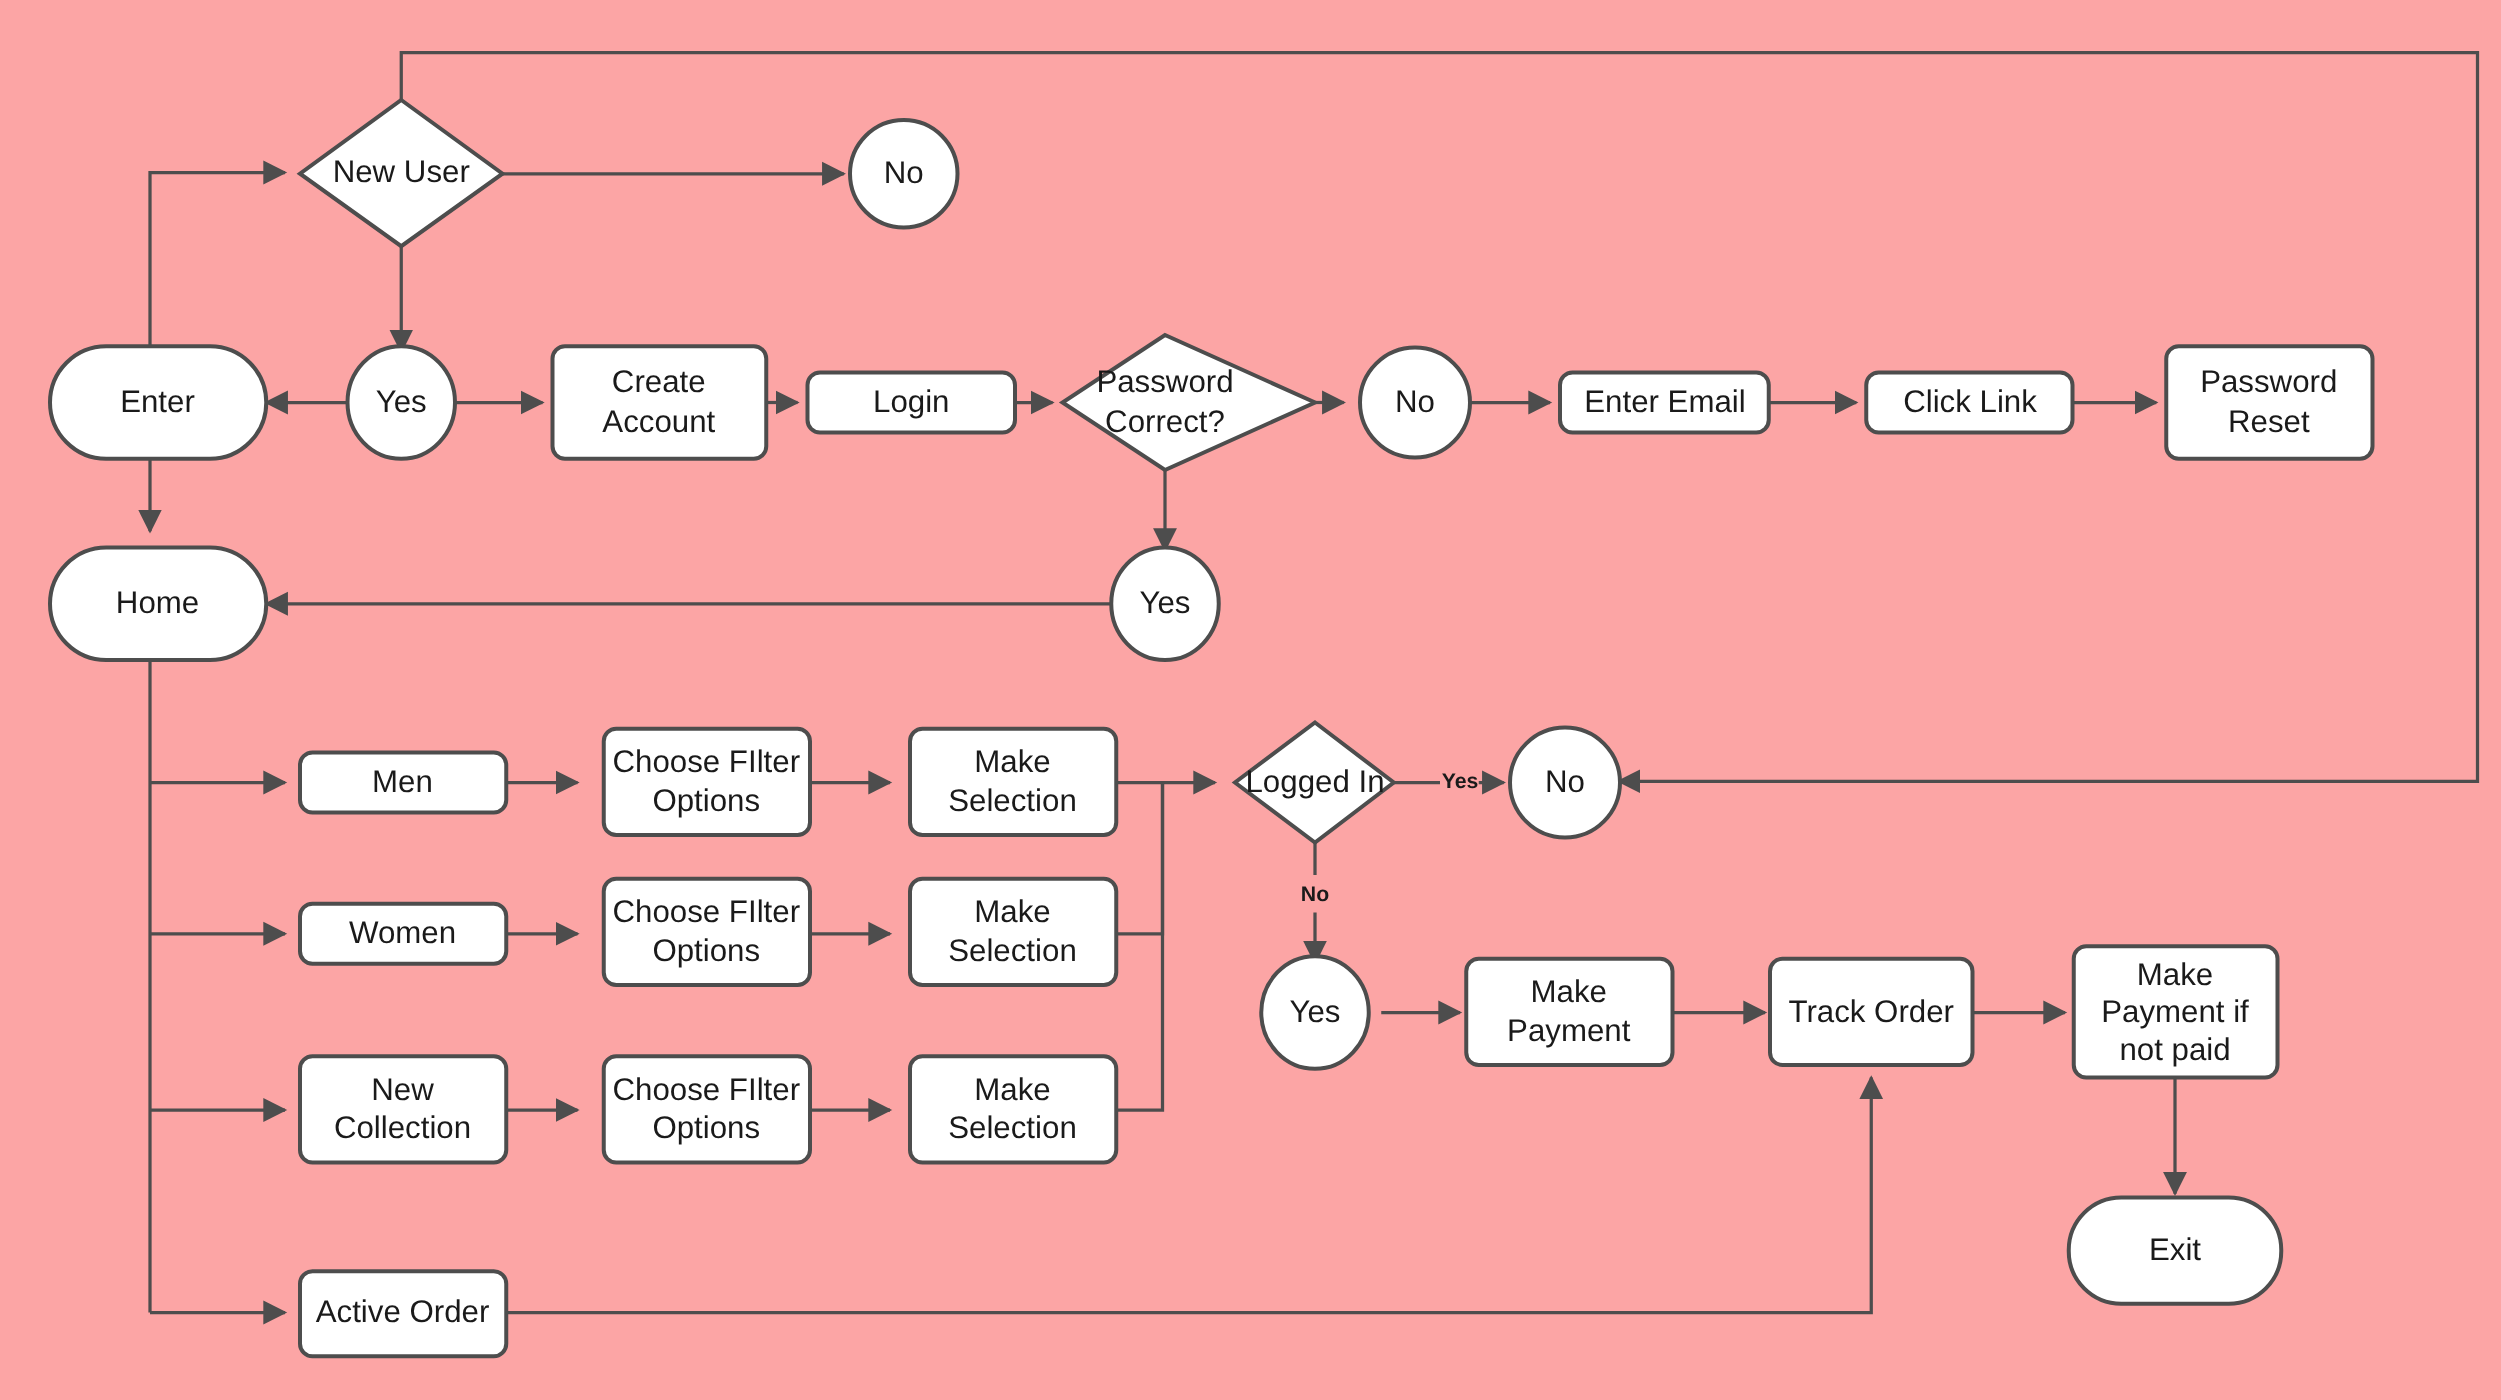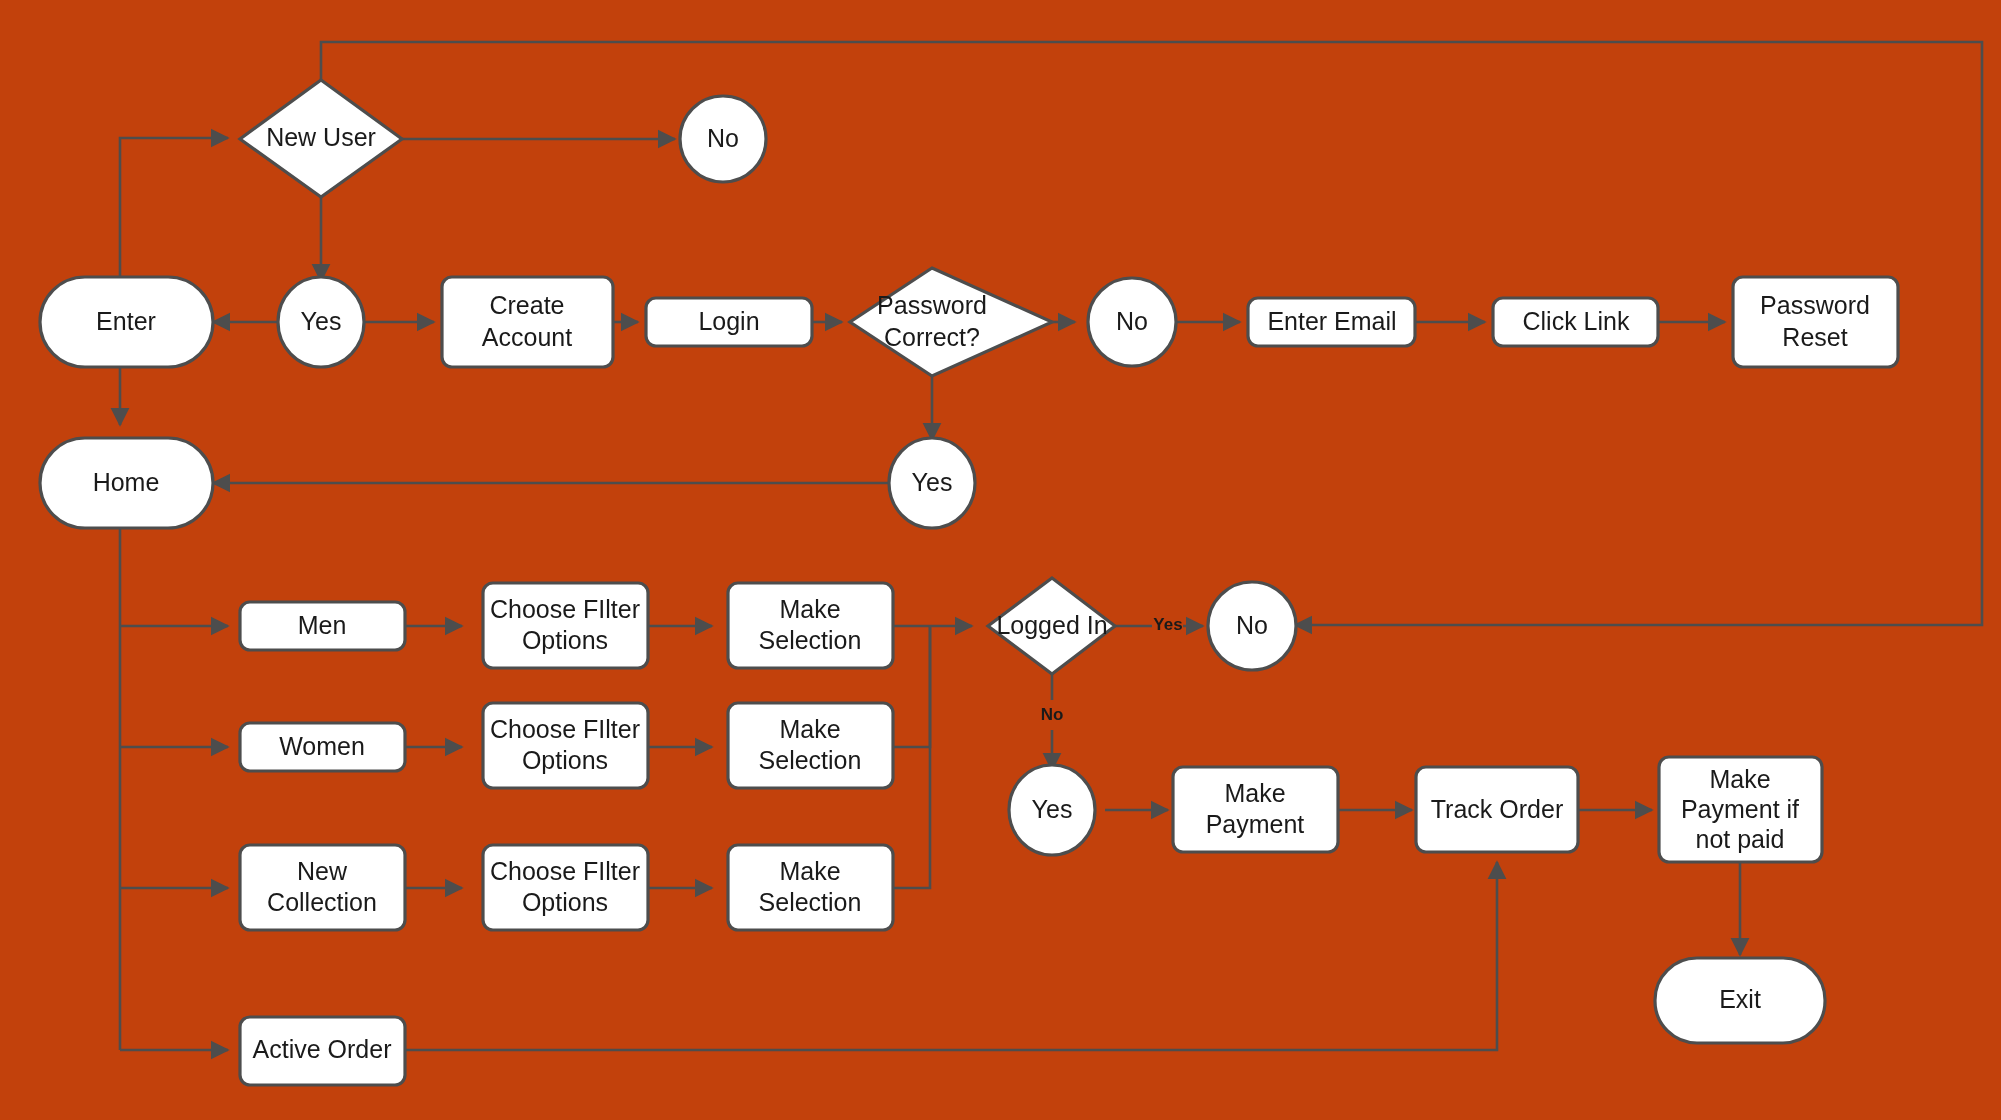--- a/index.html
+++ b/index.html
@@ -1,17 +1,17 @@
 <!DOCTYPE html>
 <html><head>
 <meta charset="utf-8">
 <style>
   html,body{margin:0;padding:0;background:#ffffff;}
   body{font-family:"Liberation Sans", sans-serif;}
-  #stage{position:relative;width:2001px;height:1120px;background:#c2410c;overflow:hidden;}
+  #stage{position:relative;width:2001px;height:1120px;background:#fca5a5;overflow:hidden;}
   svg#flow{position:absolute;left:0;top:0;width:2001px;height:1120px;display:block;}
   .shape-stroke{fill:#ffffff;stroke:#4d4d4d;stroke-width:3.2;}
   .edge{fill:none;stroke:#4d4d4d;stroke-width:2.6;}
   .node-label{font-family:"Liberation Sans", sans-serif;font-size:25px;fill:#1a1a1a;text-anchor:middle;dominant-baseline:middle;}
   .edge-label{font-family:"Liberation Sans", sans-serif;font-size:17px;font-weight:bold;fill:#1a1a1a;text-anchor:middle;dominant-baseline:middle;}
 </style>
 </head>
 <body>
 
 <div id="stage">

